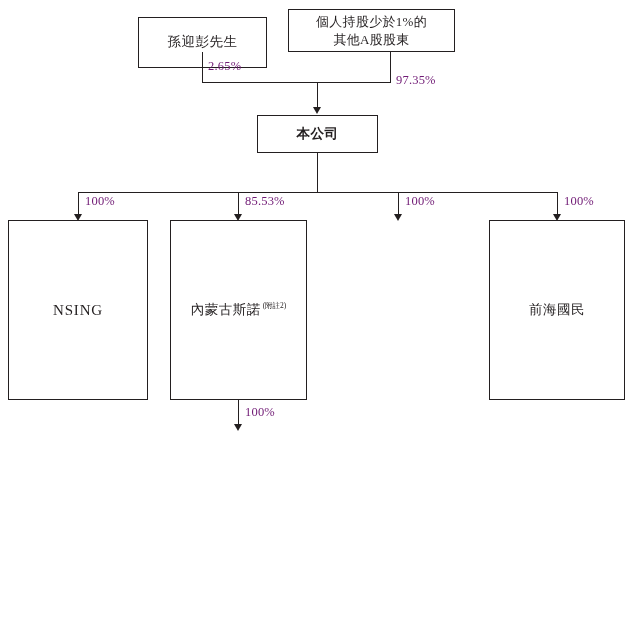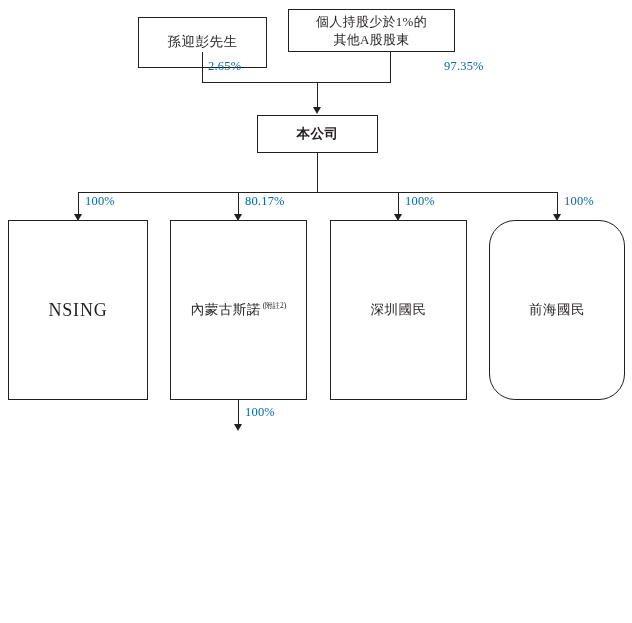--- a/index.html
+++ b/index.html
@@ -26,21 +26,21 @@
     align-items: center;
     justify-content: center;
     text-align: center;
     line-height: 1.35;
   }
   .node .label {
     display: block;
     padding: 0 6px;
   }
   .node-cn { font-size: 13.5px; letter-spacing: .5px; }
-  .node-en { font-size: 18px; letter-spacing: .8px; }
+  .node-en { font-size: 15px; letter-spacing: .8px; }
   .node-two-line { font-size: 13px; letter-spacing: .3px; }
   .sup-note {
     font-size: 7.5px;
     vertical-align: super;
     letter-spacing: 0;
     margin-left: 2px;
     text-align: right;
   }
   
   .vline {
@@ -59,21 +59,21 @@
     height: 0;
     border-left: 4px solid transparent;
     border-right: 4px solid transparent;
     border-top: 7px solid #231f20;
   }
   
   .pct {
     position: absolute;
     font-size: 12.5px;
     white-space: nowrap;
-    color: #0369a1;
+    color: #701a75;
     letter-spacing: .2px;
   }
 </style>
 </head>
 <body>
 
 <div id="chart-root">
 
   <div class="node node-cn" style="left:138px; top:9px; width:129px; height:51px;margin-top:8px;">
     <span class="label">孫迎彭先生</span>
@@ -86,60 +86,57 @@
     </span>
   </div>
 
   <div class="vline" style="left:202px; top:52px; height:31px;"></div>
   <div class="vline" style="left:390px; top:52px; height:31px;"></div>
   <div class="hline" style="left:202px; top:82px; width:189px;"></div>
   <div class="vline" style="left:317px; top:82px; height:26px;"></div>
   <div class="arrow" style="left:313px; top:107px;"></div>
 
   <div class="pct" style="left:208px; top:59px;">2.65%</div>
-  <div class="pct" style="left:396px; top:59px;margin-left:48px;">97.35%</div>
+  <div class="pct" style="left:396px; top:73px;">97.35%</div>
 
   <div class="node node-cn" style="left:257px; top:115px; width:121px; height:38px;font-weight:bold;">
     <span class="label">本公司</span>
   </div>
 
   <div class="vline" style="left:317px; top:153px; height:39px;"></div>
   <div class="hline" style="left:78px; top:192px; width:480px;"></div>
 
   <div class="vline" style="left:78px; top:192px; height:27px;"></div>
   <div class="arrow" style="left:74px; top:214px;"></div>
   <div class="pct" style="left:85px; top:194px;">100%</div>
 
   <div class="vline" style="left:238px; top:192px; height:27px;"></div>
   <div class="arrow" style="left:234px; top:214px;"></div>
-  <div class="pct" style="left:245px; top:194px;">80.17%</div>
+  <div class="pct" style="left:245px; top:194px;">85.53%</div>
 
   <div class="vline" style="left:398px; top:192px; height:27px;"></div>
   <div class="arrow" style="left:394px; top:214px;"></div>
   <div class="pct" style="left:405px; top:194px;">100%</div>
 
   <div class="vline" style="left:557px; top:192px; height:27px;"></div>
   <div class="arrow" style="left:553px; top:214px;"></div>
   <div class="pct" style="left:564px; top:194px;">100%</div>
 
   <div class="node node-en" style="left:8px; top:220px; width:140px; height:180px;">
     <span class="label">NSING</span>
   </div>
 
   <div class="node node-cn" style="left:170px; top:220px; width:137px; height:180px;">
     <span class="label">
       <span>內蒙古斯諾</span><span class="sup-note">(附註2)</span>
     </span>
   </div>
 
-  <div class="node node-cn" style="left:330px; top:220px; width:137px; height:180px;">
-    <span class="label">深圳國民</span>
-  </div>
 
-  <div class="node node-cn" style="left:489px; top:220px; width:136px; height:180px;border-radius:26px;">
+  <div class="node node-cn" style="left:489px; top:220px; width:136px; height:180px;">
     <span class="label">前海國民</span>
   </div>
 
   <div class="vline" style="left:238px; top:400px; height:25px;"></div>
   <div class="arrow" style="left:234px; top:424px;"></div>
   <div class="pct" style="left:245px; top:405px;">100%</div>
 
 
 </div>
 

